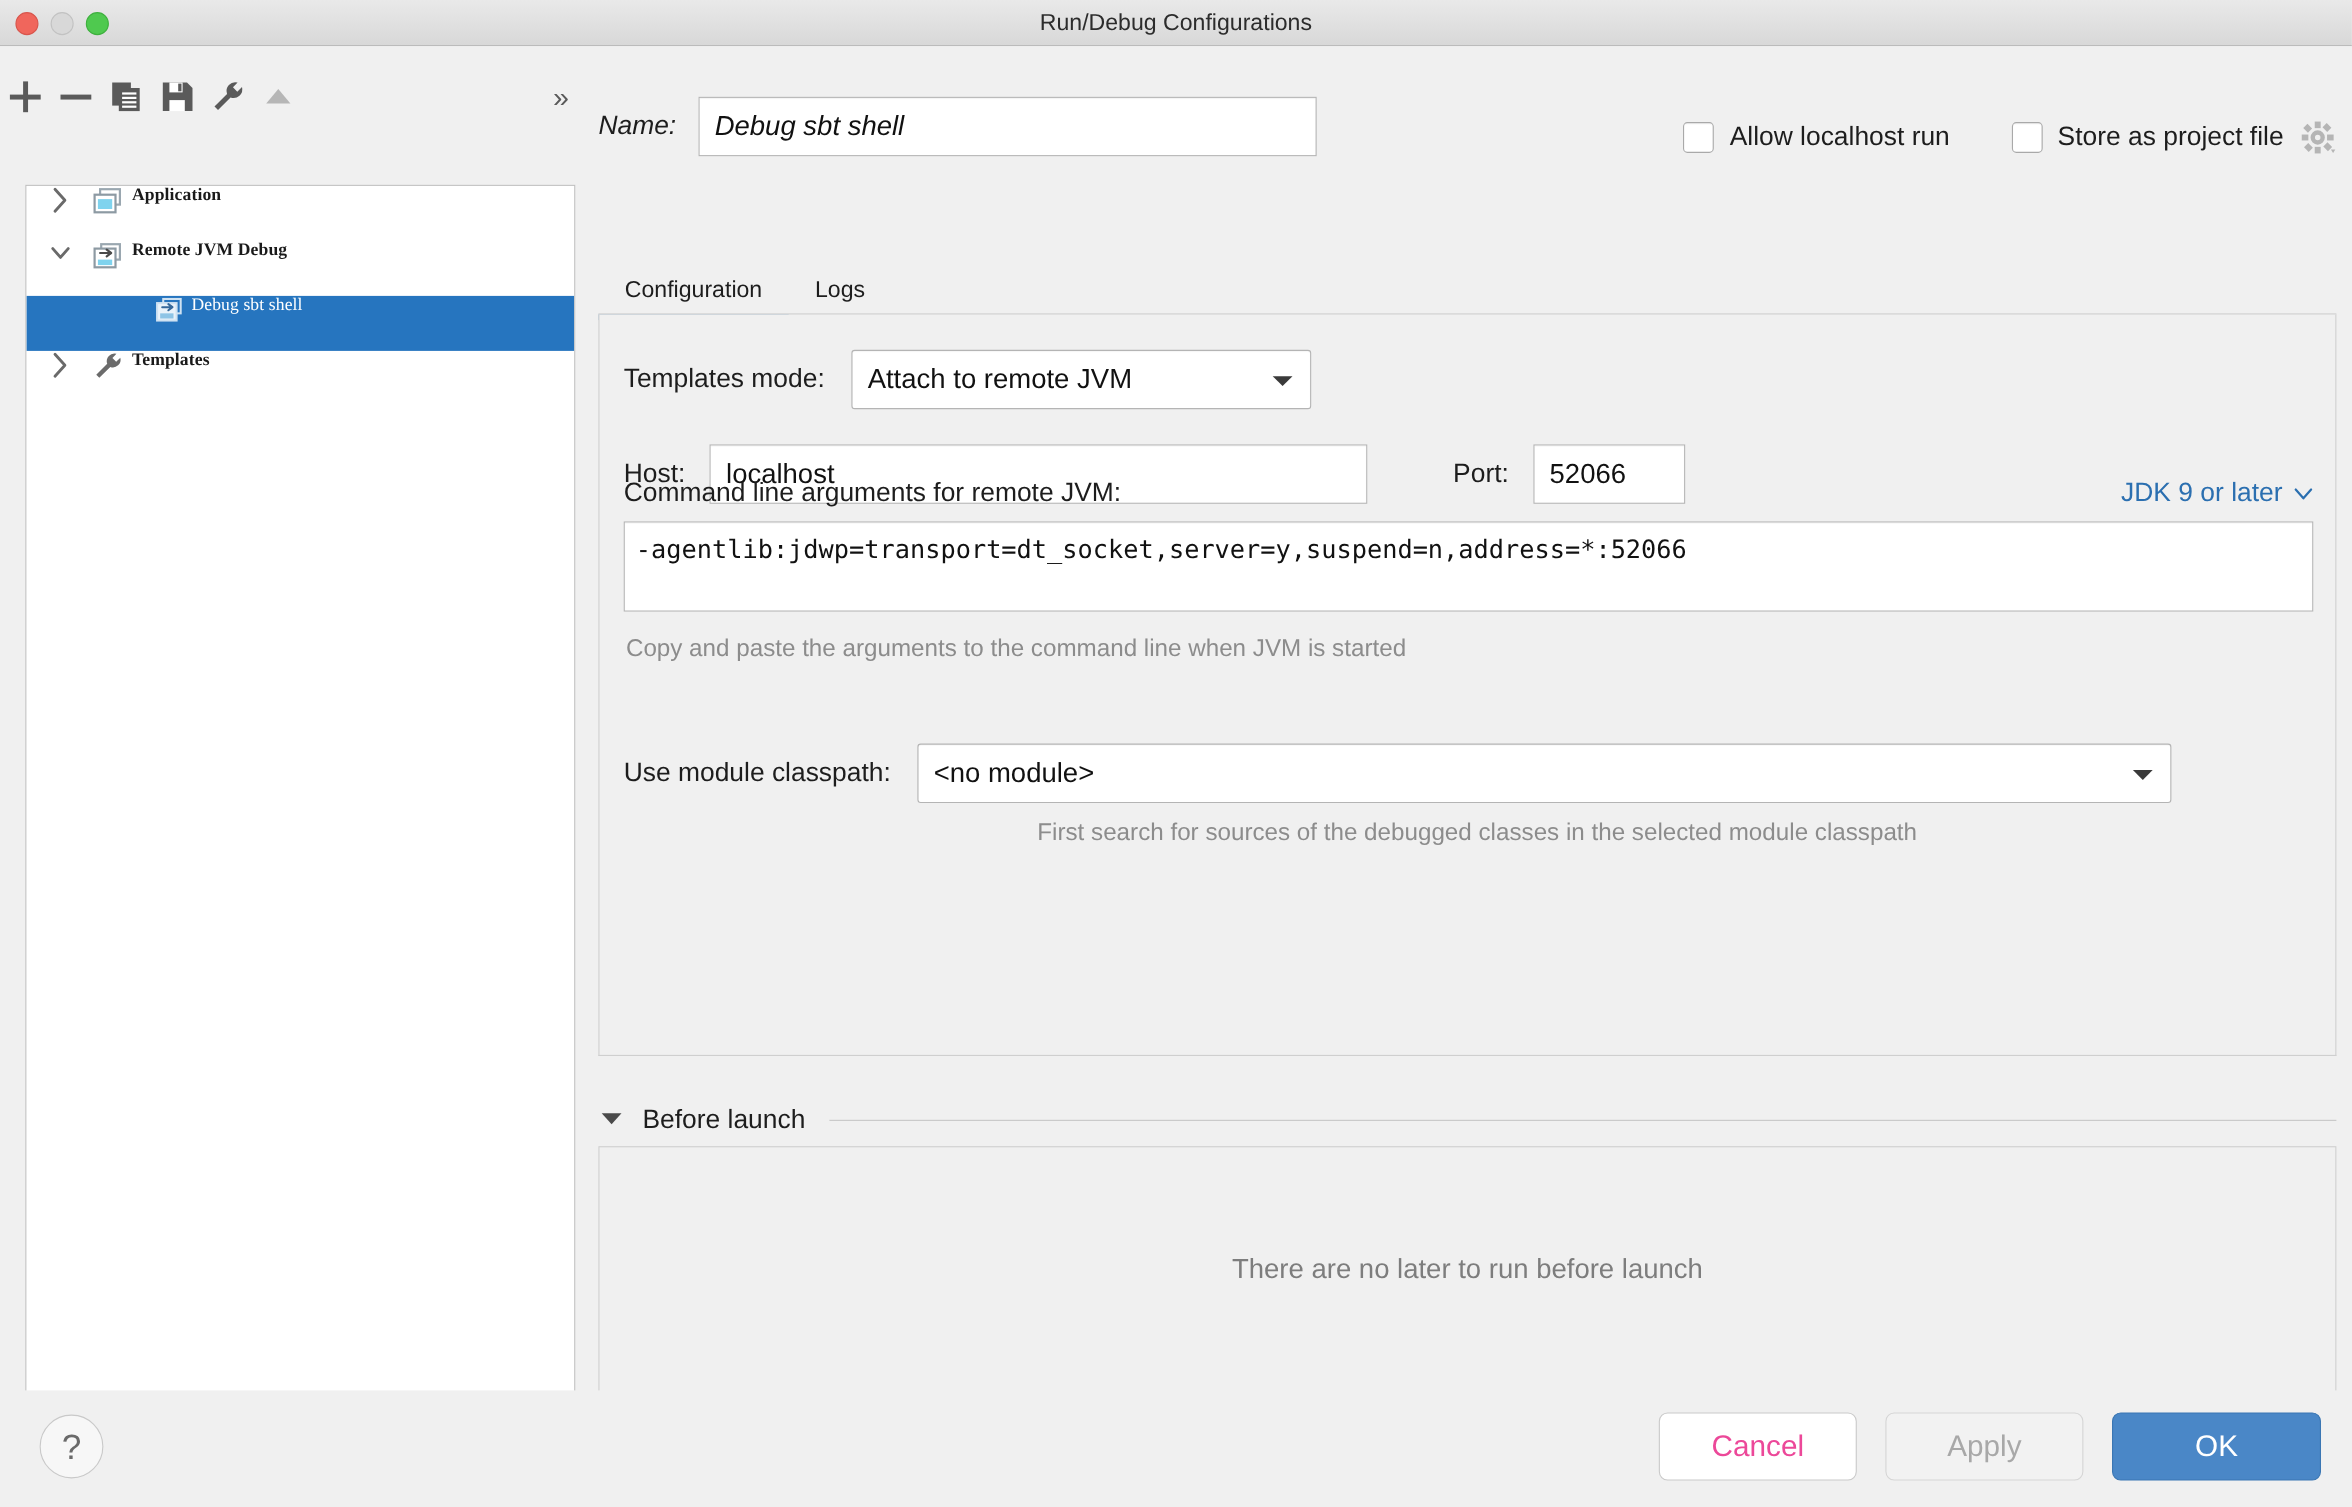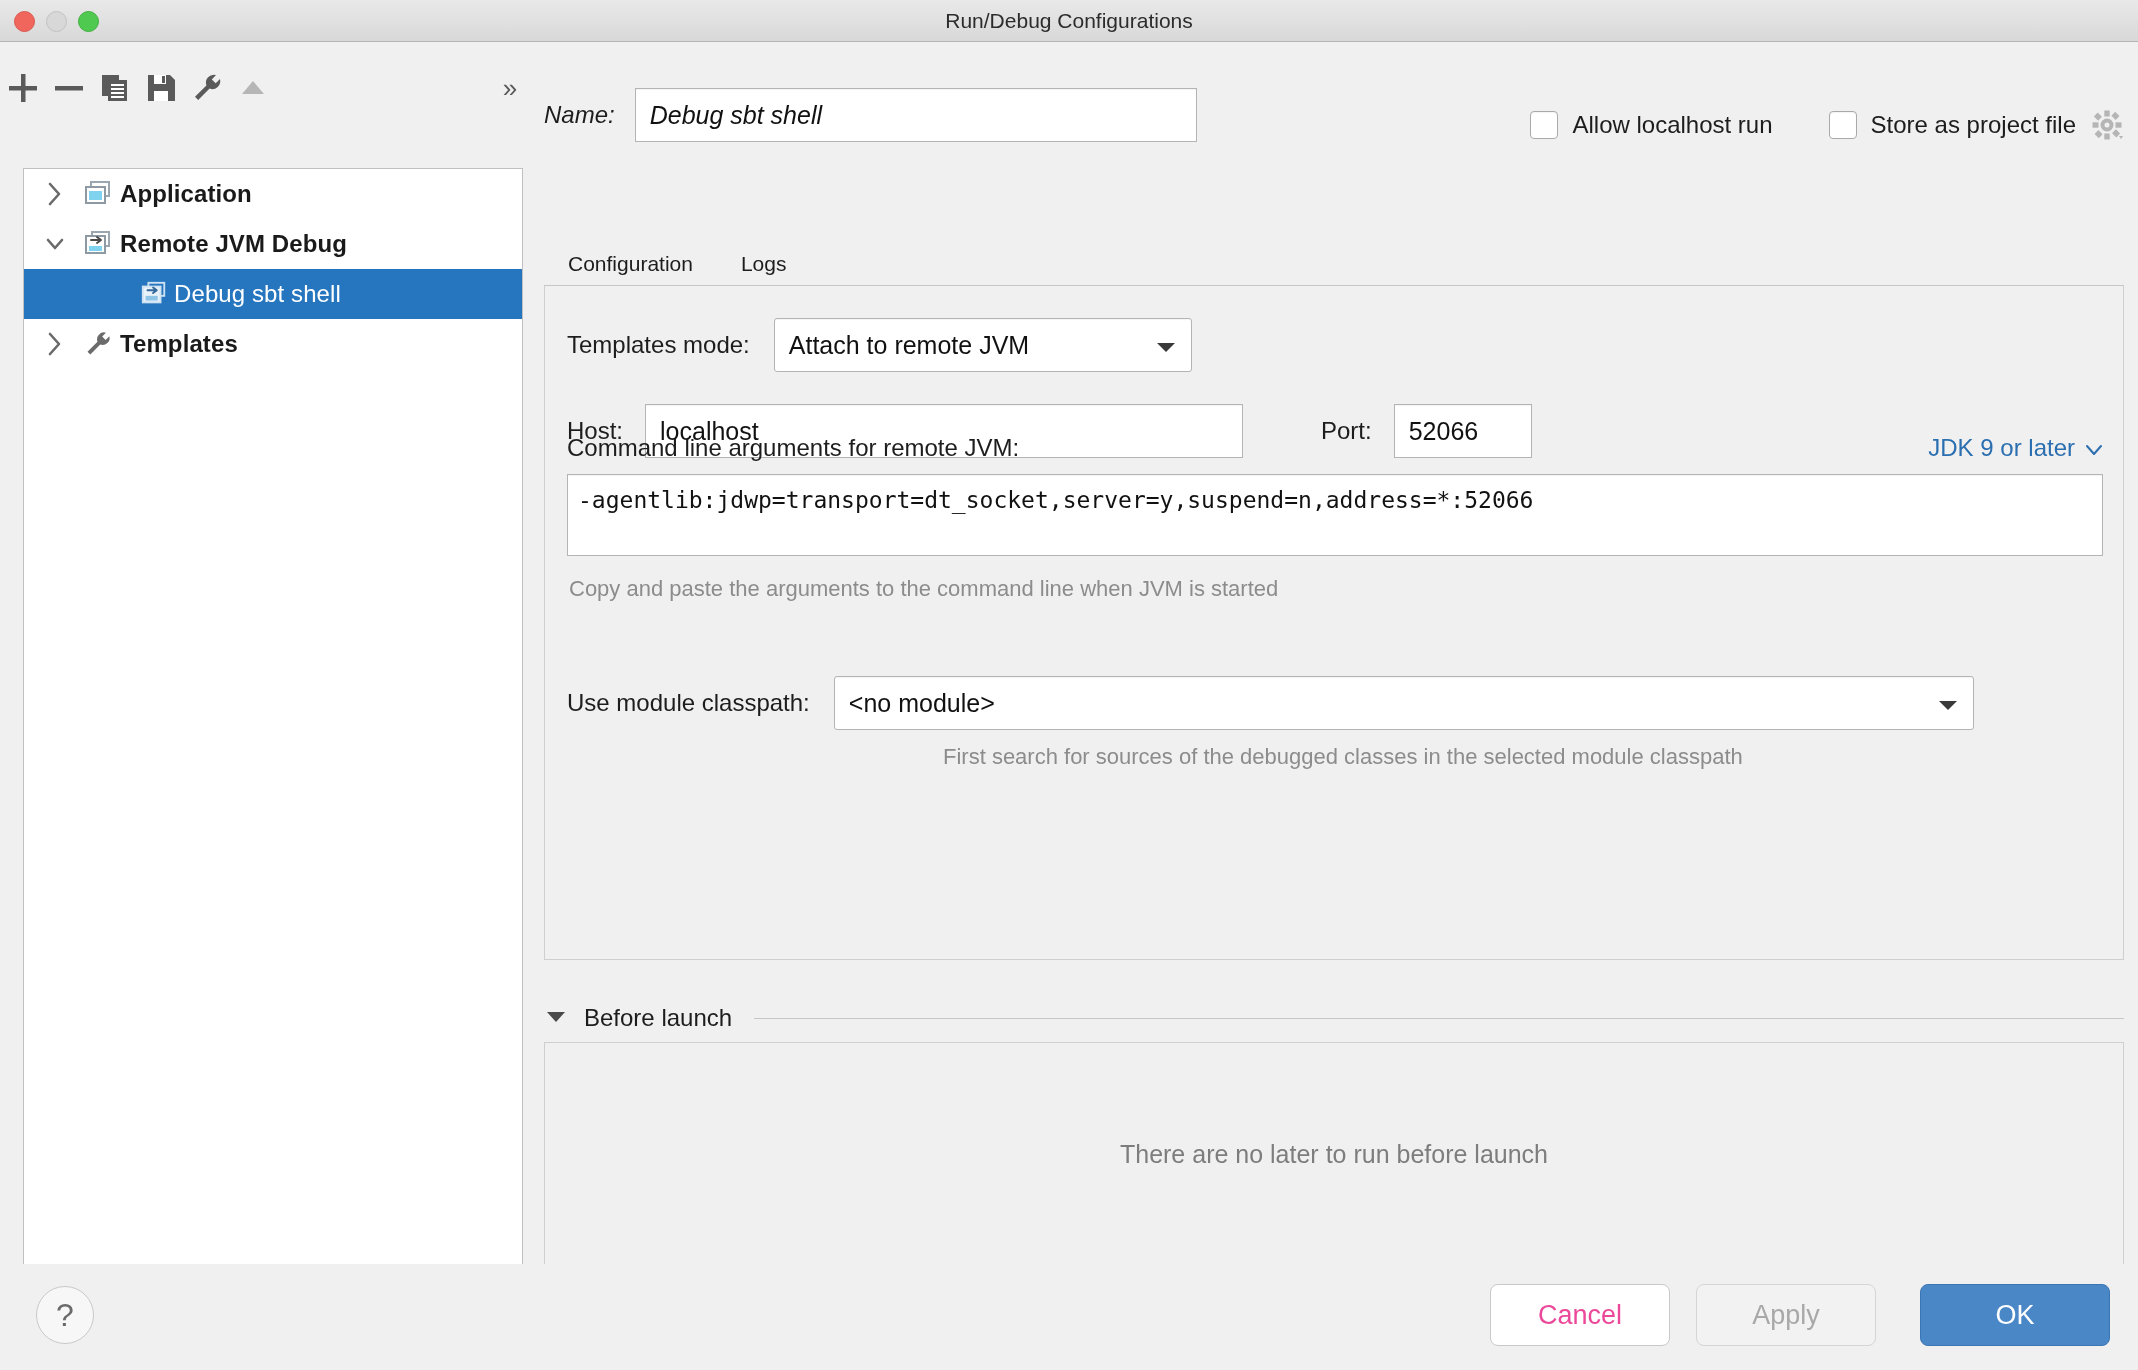--- a/index.html
+++ b/index.html
@@ -40,22 +40,22 @@
   }
   .tb-btn svg { display: block; }
   .tb-spacer { flex: 1; }
 
   .tree {
     position: absolute; left: 23px; top: 126px; width: 500px; height: 1134px;
     background: #ffffff; border: 1px solid #c0c0c0;
     overflow: hidden;
   }
   .tree-row {
-    display: flex; align-items: center; height: 50px; padding-left: 10px;
-    font-size: 24px; color: #1a1a1a; white-space: nowrap;
+    display: flex; align-items: flex-start; height: 50px; padding-left: 10px;
+    font-size: 16px; color: #1a1a1a; white-space: nowrap; font-family: Liberation Serif, serif;
   }
   .tree-row.selected { background: #2675bf; color: #ffffff; }
   .tree-row .twisty { width: 42px; display: flex; align-items: center; justify-content: center; color: #6a6a6a; }
   .tree-row .ticon { width: 44px; display: flex; align-items: center; justify-content: center; }
   .tree-row .tlabel { font-weight: bold; letter-spacing: .1px; }
   .tree-row.child { padding-left: 110px; }
   .tree-row.child .ticon { width: 40px; }
   .tree-row.child .tlabel { font-weight: normal; }
 
   
@@ -141,21 +141,21 @@
     display: flex; align-items: center; justify-content: center;
     font-size: 32px; color: #6a6a6a;
   }
   .btn-group { position: absolute; right: 28px; top: 20px; display: flex; align-items: center; gap: 26px; }
   .btn {
     height: 62px; min-width: 180px; border-radius: 8px; font-size: 27px;
     display: flex; align-items: center; justify-content: center;
   }
   .btn.cancel { background: #ffffff; border: 1px solid #c9c9c9; color: #ec4899; }
   .btn.apply  { background: #f2f2f2; border: 1px solid #d5d5d5; color: #a8a8a8; }
-  .btn.ok     { background: #4a87c7; border: 1px solid #3a76b3; color: #ffffff; min-width: 190px; margin-left: 18px; }
+  .btn.ok     { background: #4a87c7; border: 1px solid #3a76b3; color: #ffffff; min-width: 190px; }
 </style>
 </head>
 <body>
 
 <div class="titlebar">
   <div class="traffic">
     <div class="light red"></div>
     <div class="light yellow"></div>
     <div class="light green"></div>
   </div>

